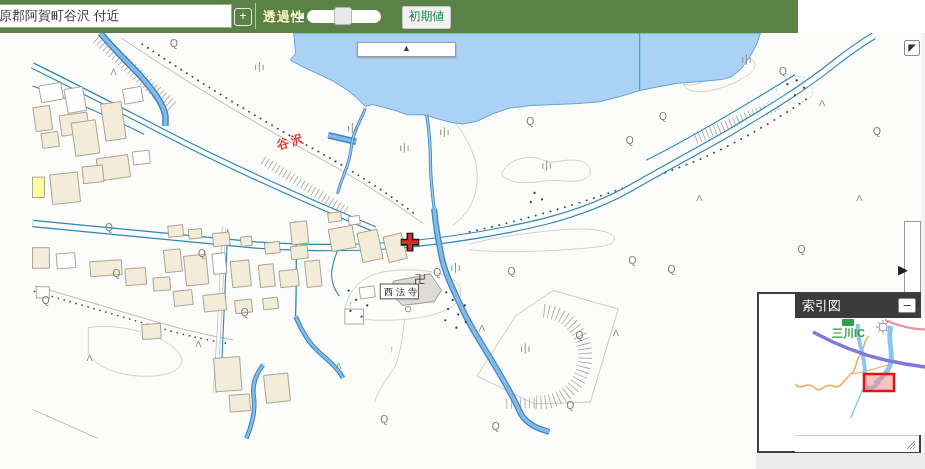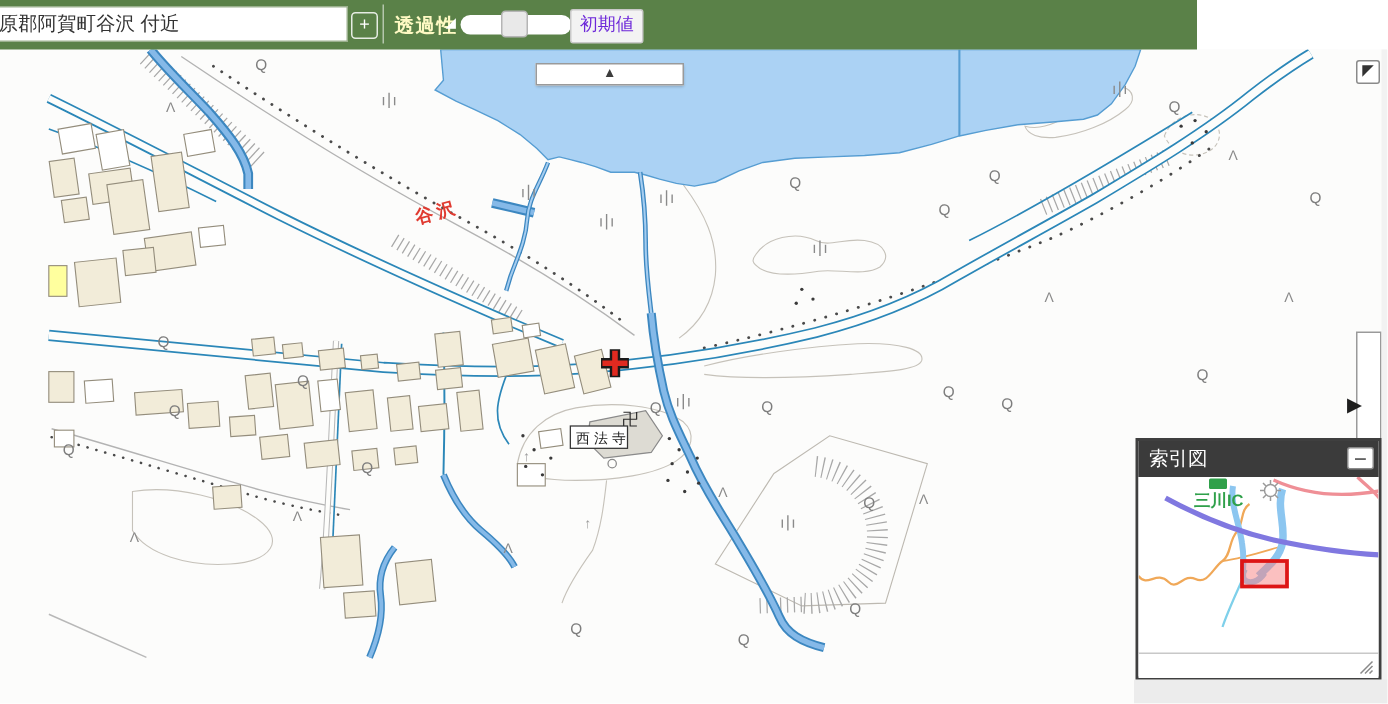--- a/index.html
+++ b/index.html
@@ -11,43 +11,43 @@
   .search-input{position:absolute;left:-6px;top:4px;width:238px;height:24px;border:1px solid #9ab08d;
        background:#fff;font-size:13px;color:#333;padding:0 4px;box-sizing:border-box;outline:none;}
   .locate-btn{position:absolute;left:234px;top:8px;width:16px;height:16px;border:1px solid rgba(255,255,255,.85);
        border-radius:3px;color:#fff;font-size:12px;line-height:14px;text-align:center;cursor:pointer;background:transparent;}
   .tb-divider{position:absolute;left:255px;top:3px;width:1px;height:26px;background:rgba(255,255,255,.55);}
   .transp-label{position:absolute;left:263px;top:8px;color:#fef9c3;font-size:13px;font-weight:bold;letter-spacing:1px;}
   .transp-caret{position:absolute;left:297px;top:10px;color:#fff;font-size:9px;}
   .slider-track{position:absolute;left:307px;top:10px;width:74px;height:13px;background:#fff;border-radius:7px;cursor:pointer;}
   .slider-thumb{position:absolute;left:27px;top:-3px;width:18px;height:18px;background:#e9e9e9;border:1px solid #b5b5b5;
        border-radius:3px;box-sizing:border-box;cursor:pointer;}
-  .reset-btn{position:absolute;left:380px;top:6px;width:47px;height:21px;background:#f3f3f3;border:1px solid #c9c9c9;
-       border-radius:2px;color:#6d28d9;font-size:12px;text-align:center;line-height:19px;cursor:default;}
+  .reset-btn{position:absolute;left:402px;top:6px;width:47px;height:21px;background:#f3f3f3;border:1px solid #c9c9c9;
+       border-radius:2px;color:#15803d;font-size:12px;text-align:center;line-height:19px;cursor:default;}
 
   
   .map-wrap{position:absolute;left:0;top:33px;width:925px;height:436px;background:#fcfcfb;}
   svg text{user-select:none;}
   .tq{font-size:11px;fill:#7d7d7d;}
   .tl{font-size:10px;fill:#8a8a8a;}
   .arrowsym{font-size:10px;fill:#9a9a9a;}
 
   
   .collapse-top{position:absolute;left:357px;top:9px;width:97px;height:13px;background:#fff;border:1px solid #9a9a9a;
        box-shadow:0 1px 2px rgba(0,0,0,.25);text-align:center;line-height:11px;font-size:9px;color:#3c3c3c;cursor:pointer;}
   .expand-right{position:absolute;left:904px;top:188px;width:15px;height:97px;background:#fff;border:1px solid #9a9a9a;cursor:pointer;}
   .expand-right .glyph{position:absolute;left:-7px;top:40px;font-size:13px;color:#1e1e1e;}
   .corner-btn{position:absolute;left:904px;top:7px;width:14px;height:14px;background:#fff;border:1px solid #8a8a8a;border-radius:2px;
        font-size:10px;line-height:13px;text-align:center;color:#333;cursor:pointer;}
   .right-gutter{position:absolute;left:921px;top:0;width:4px;height:436px;background:#f2f2f2;}
   .below-panel{position:absolute;left:756px;top:420px;width:169px;height:16px;background:#ececec;}
 
   
   .index-panel{position:absolute;left:757px;top:259px;width:164px;height:161px;border:2px solid #3f3f3f;
-       box-sizing:border-box;background:#fff;z-index:20;}
+       box-sizing:border-box;background:#fff;z-index:20;padding-left:36px;}
   .ip-title{position:relative;height:24px;background:#3b3b3b;color:#fff;font-size:13px;line-height:24px;padding-left:7px;}
   .ip-min{position:absolute;right:3px;top:4px;width:18px;height:15px;background:#fff;border:1px solid #8a8a8a;border-radius:2px;
        color:#222;font-size:13px;line-height:11px;text-align:center;box-sizing:border-box;cursor:pointer;}
   .ip-map{position:relative;width:160px;height:117px;background:#fff;overflow:hidden;}
   .ip-foot{position:relative;height:16px;background:#fff;border-top:1px solid #c8c8c8;}
   .ip-resize{position:absolute;right:3px;bottom:2px;cursor:nwse-resize;}
 </style>
 </head>
 <body>
 

